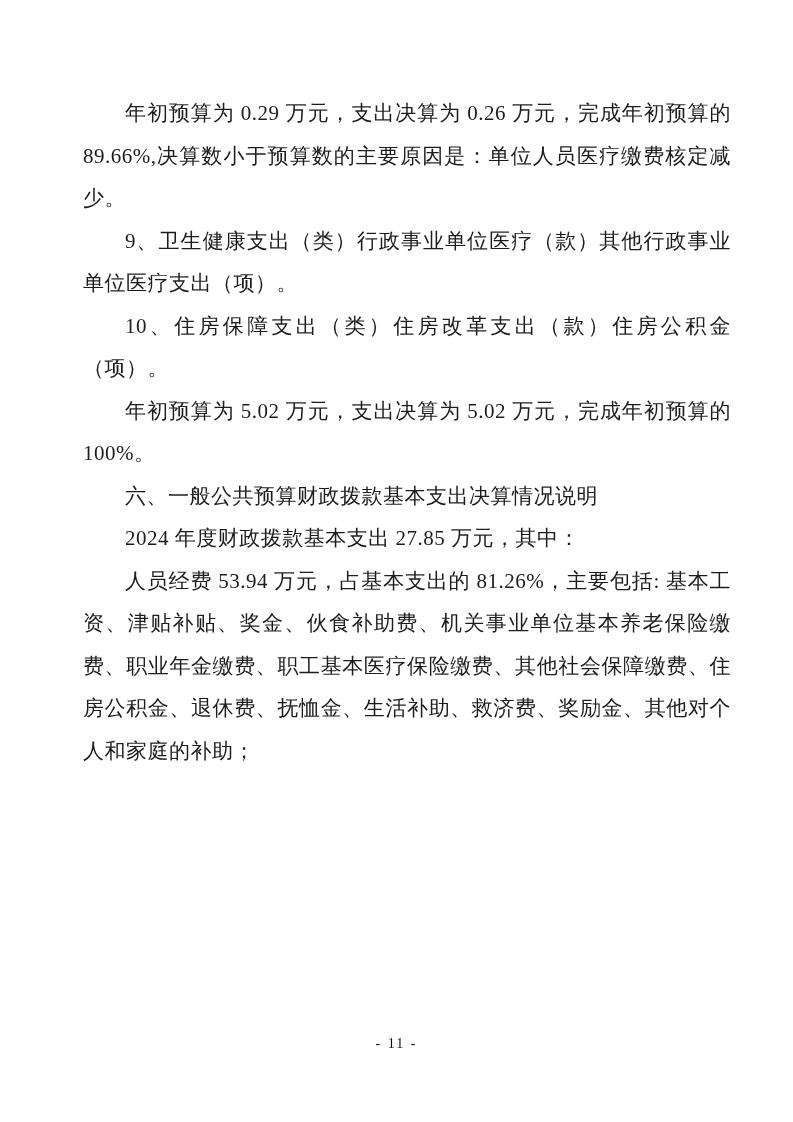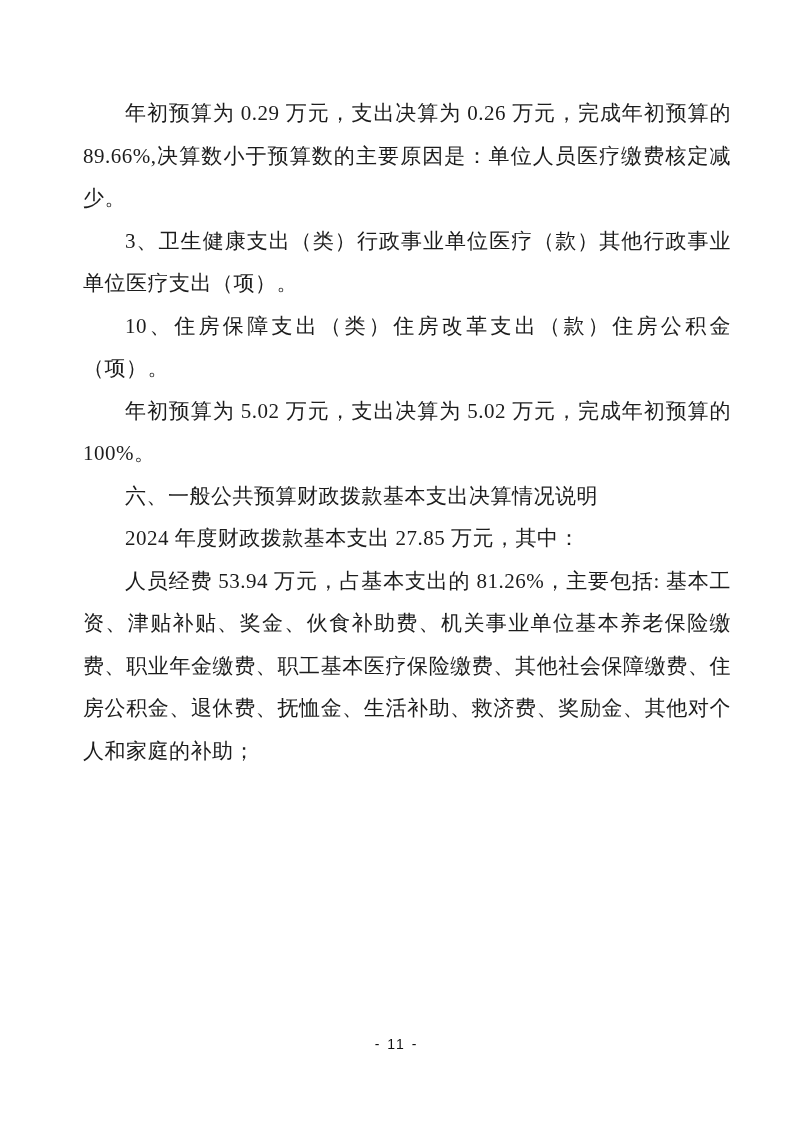--- a/index.html
+++ b/index.html
@@ -35,32 +35,32 @@
   .heading {
     font-weight: normal;
   }
   .page-footer {
     position: absolute;
     left: 0;
     right: 0;
     top: 1036px;
     text-align: center;
     font-size: 14px;
-    font-family: Liberation Sans, sans-serif;
+    font-family: Liberation Serif, serif;
     color: #111111;
     letter-spacing: 2px;
   }
 </style>
 </head>
 <body>
 
 <div class="page">
   <div class="content">
     <p class="para">年初预算为 0.29 万元，支出决算为 0.26 万元，完成年初预算的 89.66%,决算数小于预算数的主要原因是：单位人员医疗缴费核定减少。</p>
-    <p class="para">3、卫生健康支出（类）行政事业单位医疗（款）其他行政事业单位医疗支出（项）。</p>
+    <p class="para">9、卫生健康支出（类）行政事业单位医疗（款）其他行政事业单位医疗支出（项）。</p>
     <p class="para">10、住房保障支出（类）住房改革支出（款）住房公积金（项）。</p>
     <p class="para">年初预算为 5.02 万元，支出决算为 5.02 万元，完成年初预算的 100%。</p>
     <h2 class="para heading">六、一般公共预算财政拨款基本支出决算情况说明</h2>
     <p class="para">2024 年度财政拨款基本支出 27.85 万元，其中：</p>
     <p class="para">人员经费 53.94 万元，占基本支出的 81.26%，主要包括: 基本工资、津贴补贴、奖金、伙食补助费、机关事业单位基本养老保险缴费、职业年金缴费、职工基本医疗保险缴费、其他社会保障缴费、住房公积金、退休费、抚恤金、生活补助、救济费、奖励金、其他对个人和家庭的补助；</p>
   </div>
   <div class="page-footer">- 11 -</div>
 </div>
 
 </body></html>

